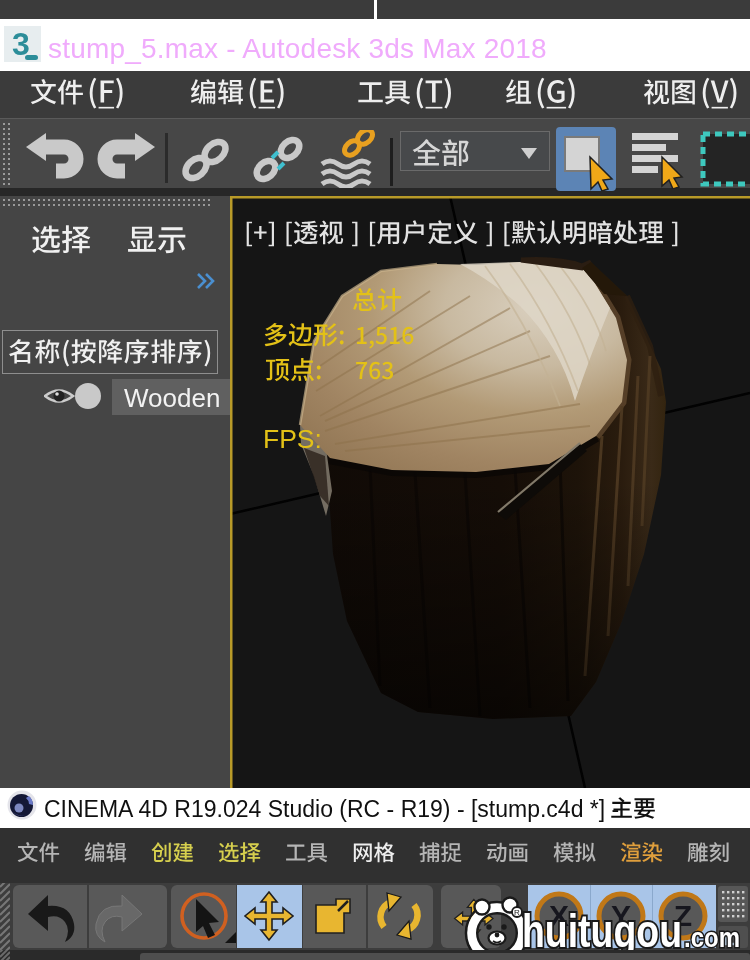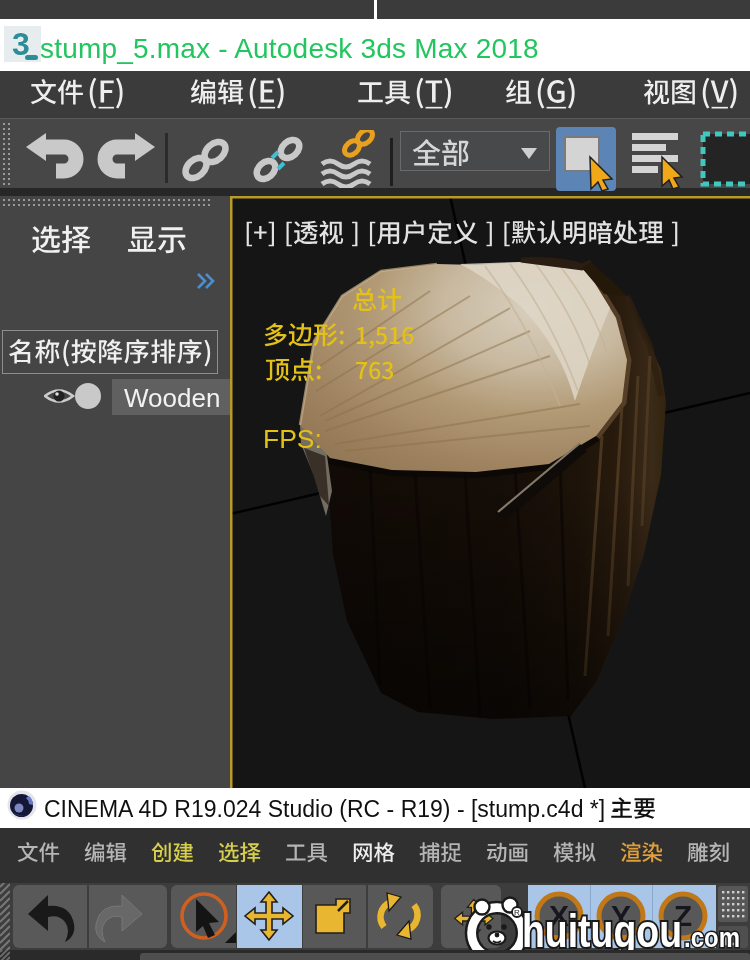--- a/index.html
+++ b/index.html
@@ -77,21 +77,21 @@
     </defs>
   </svg>
 <div class="abs" style="left:0;top:0;width:750px;height:19px;background:#3b3b3b"></div>
 <div class="abs" style="left:374px;top:0;width:3px;height:19px;background:#fff"></div>
 <div class="abs" style="left:0;top:19px;width:750px;height:52px;background:#ffffff"></div>
 <svg class="abs" style="left:4px;top:26px" width="37" height="37">
     <rect x="0" y="0" width="37" height="36" fill="#e7edef"></rect>
     <text x="17" y="29" font-family="Liberation Sans" font-size="32" font-weight="bold" fill="#2c8d99" text-anchor="middle">3</text>
     <rect x="21" y="29" width="13" height="5" rx="2.5" fill="#2c8d99"></rect>
   </svg>
-<div class="abs" style="left:40px;top:33px;font-size:28px;color:#22c55e;letter-spacing:0.2px">stump_5.max - Autodesk 3ds Max 2018</div>
+<div class="abs" style="left:48px;top:33px;font-size:28px;color:#f0abfc;letter-spacing:0.2px">stump_5.max - Autodesk 3ds Max 2018</div>
 <div class="abs" style="left:0;top:71px;width:750px;height:47px;background:#3b3b3b"></div>
 <svg class="abs" style="left:30px;top:78.7px" width="56" height="29">
     <g fill="#eeeeee" transform="translate(0,23.1) scale(0.135,-0.135)">
       <use href="#g25991" x="0.0"></use>
       <use href="#g20214" x="200.0"></use>
     </g>
   </svg>
 <svg class="abs" style="left:87px;top:77px" width="40" height="34">
     <g fill="#eeeeee" transform="translate(0,25.5) scale(0.15,-0.15)">
       <use href="#g40" x="0.0"></use>

